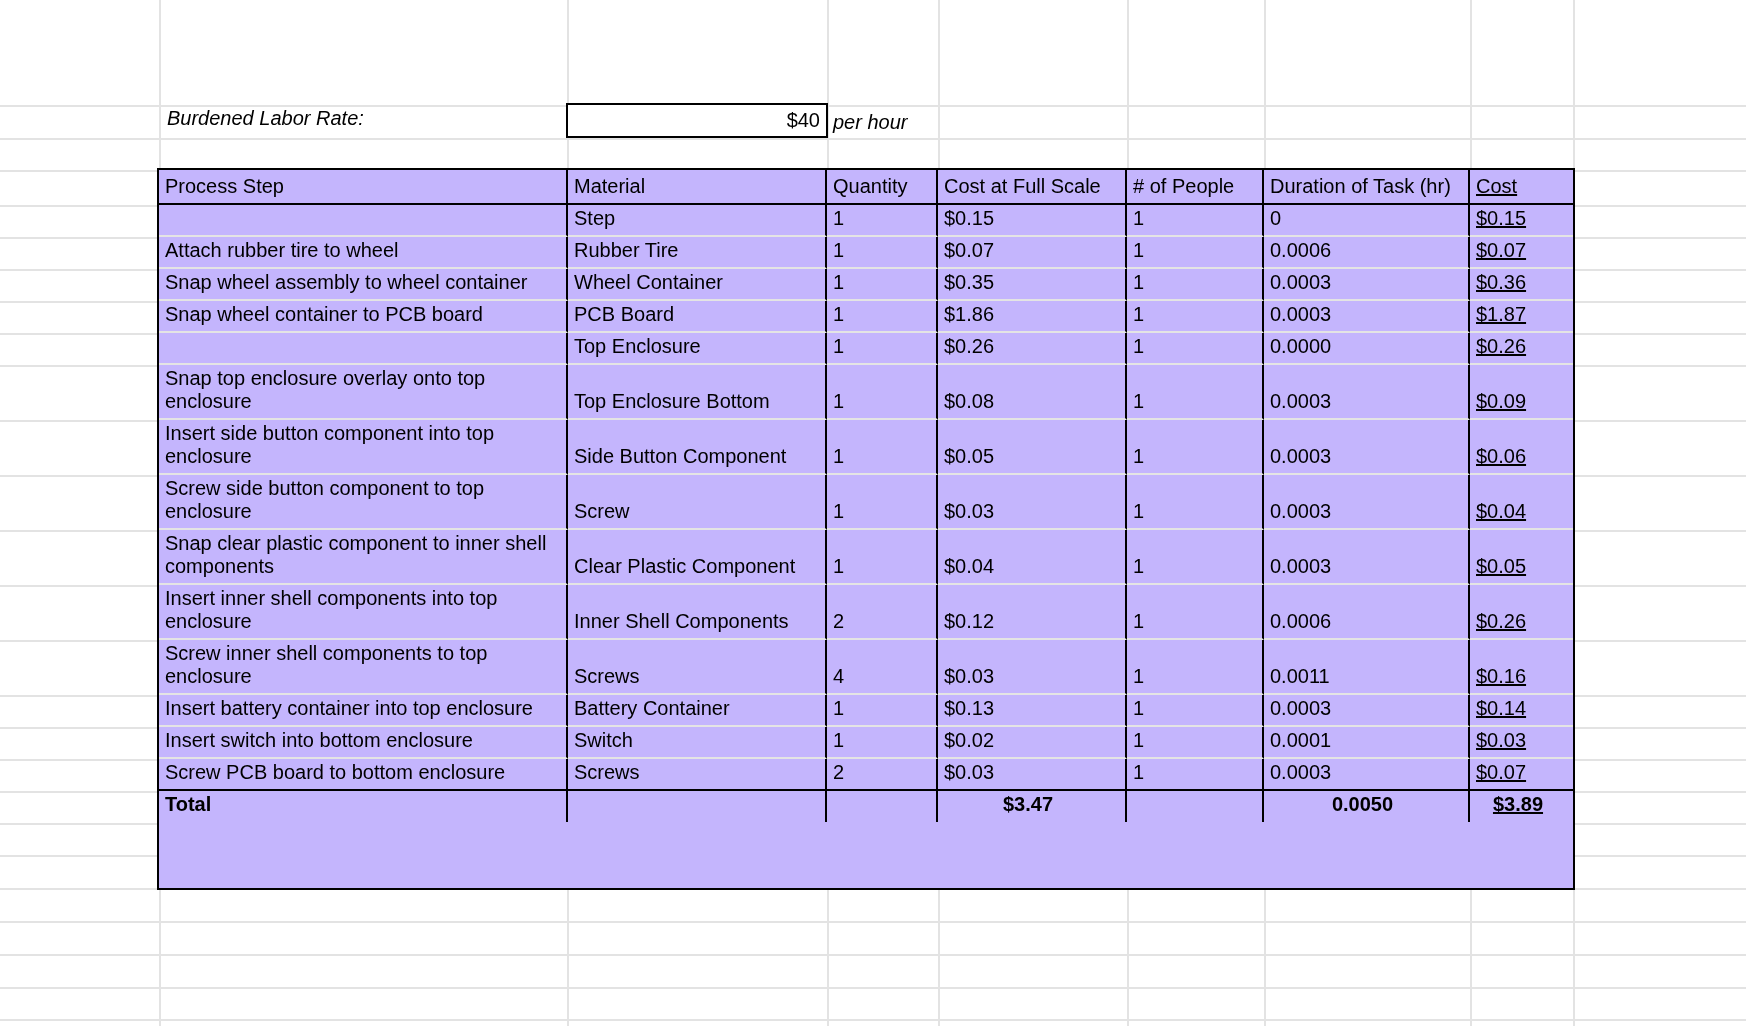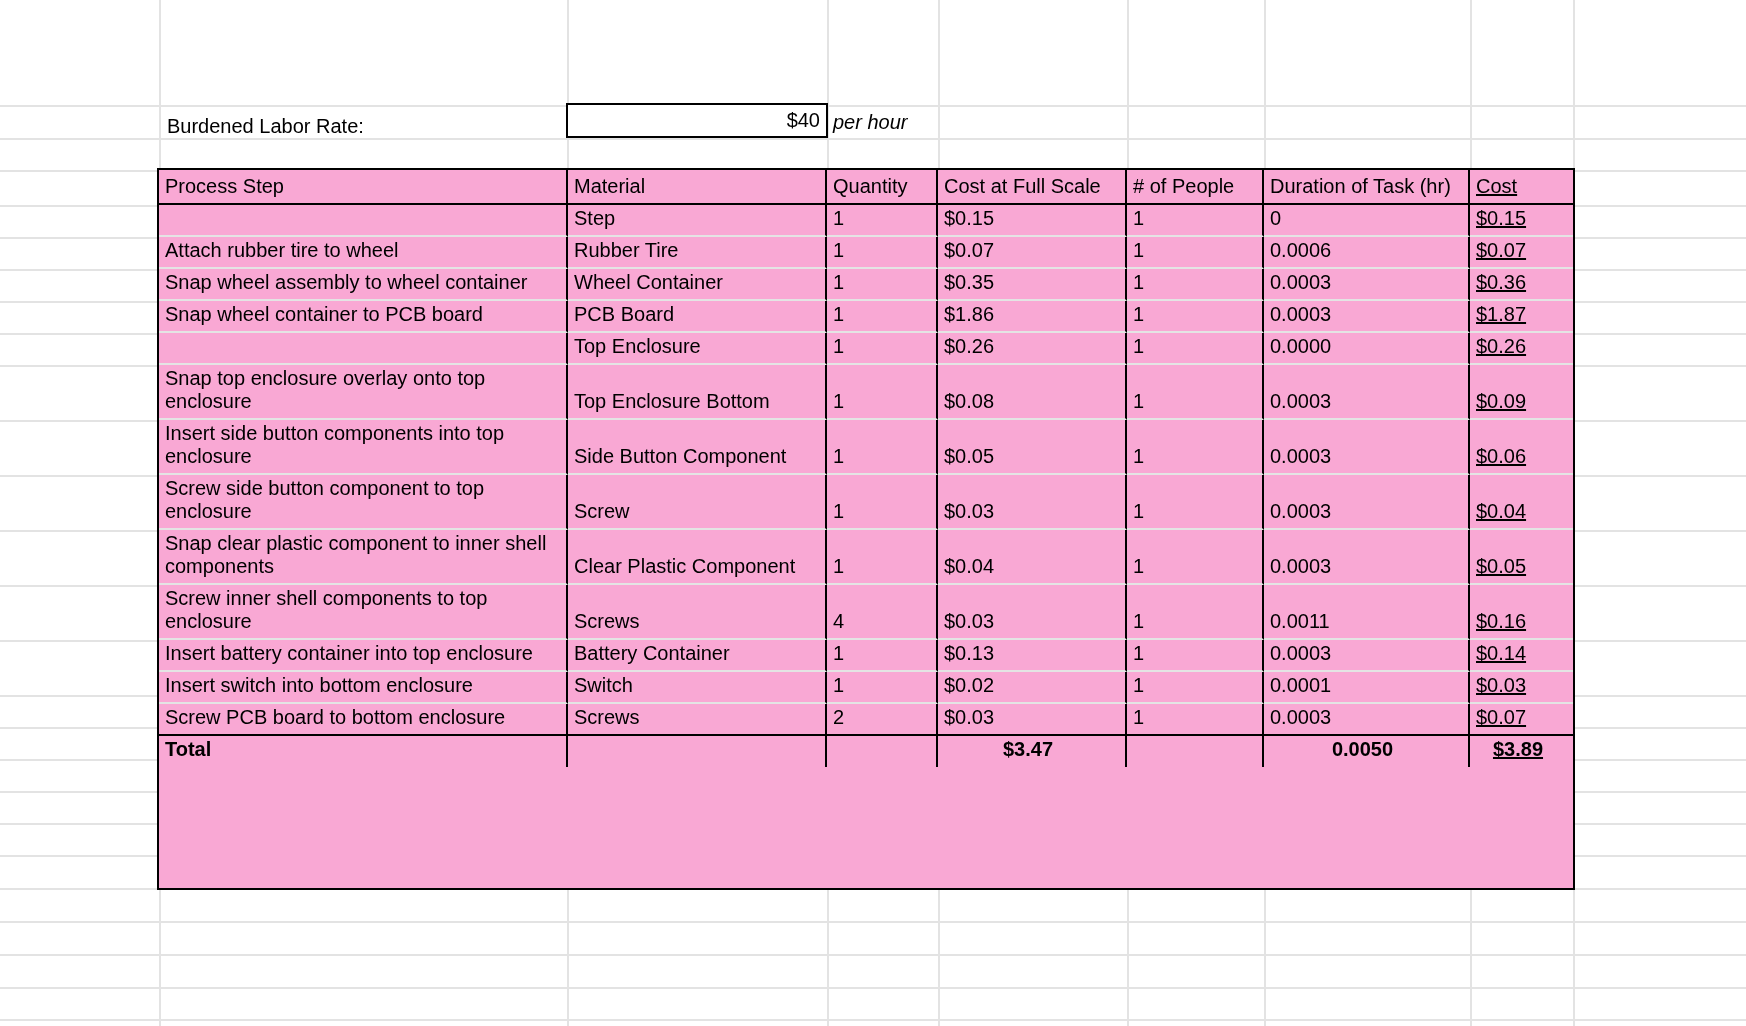--- a/index.html
+++ b/index.html
@@ -10,38 +10,38 @@
     font-size:20px; color:#000;
   }
   
   .gl { position:absolute; background:#e3e3e3; }
   .gl.v { width:2px; top:0; height:1026px; }
   .gl.h { height:2px; left:0; width:1746px; }
 
   
   .rate-label {
     position:absolute; left:159px; top:104px; width:400px; height:34px;
-    display:flex; align-items:flex-end; padding:0 0 0 8px; box-sizing:border-box;
+    display:flex; align-items:flex-end; padding:0 0 8px 8px; box-sizing:border-box;font-style:italic;
   }
   .rate-box {
     position:absolute; left:566px; top:103px; width:262px; height:35px;
     border:2px solid #000; background:#fff; box-sizing:border-box;
     display:flex; align-items:flex-end; justify-content:flex-end;
     padding:0 6px 4px 0;
   }
   .rate-unit {
     position:absolute; left:833px; top:104px; width:140px; height:34px;
     display:flex; align-items:flex-end; padding:0 0 4px 0; box-sizing:border-box;
     font-style:italic;
   }
 
   
   .table-wrap {
     position:absolute; left:157px; top:168px; width:1418px; height:722px;
-    border:2px solid #000; background:#f9a8d4; box-sizing:border-box;
+    border:2px solid #000; background:#c4b5fd; box-sizing:border-box;
   }
   table.cost {
     border-collapse:separate; border-spacing:0; table-layout:fixed;
     width:1414px;
   }
   table.cost th, table.cost td {
     box-sizing:border-box; overflow:hidden;
     border-right:2px solid #000;
     font-weight:normal; text-align:left;
   }
@@ -180,21 +180,21 @@
           <tr>
       <td>Snap top enclosure overlay onto top enclosure</td>
       <td>Top Enclosure Bottom</td>
       <td class="c-num">1</td>
       <td class="c-num">$0.08</td>
       <td class="c-num">1</td>
       <td class="c-num">0.0003</td>
       <td class="c-num">$0.09</td>
     </tr>
           <tr>
-      <td>Insert side button components into top enclosure</td>
+      <td>Insert side button component into top enclosure</td>
       <td>Side Button Component</td>
       <td class="c-num">1</td>
       <td class="c-num">$0.05</td>
       <td class="c-num">1</td>
       <td class="c-num">0.0003</td>
       <td class="c-num">$0.06</td>
     </tr>
           <tr>
       <td>Screw side button component to top enclosure</td>
       <td>Screw</td>
@@ -205,20 +205,29 @@
       <td class="c-num">$0.04</td>
     </tr>
           <tr>
       <td>Snap clear plastic component to inner shell components</td>
       <td>Clear Plastic Component</td>
       <td class="c-num">1</td>
       <td class="c-num">$0.04</td>
       <td class="c-num">1</td>
       <td class="c-num">0.0003</td>
       <td class="c-num">$0.05</td>
+    </tr>
+          <tr>
+      <td>Insert inner shell components into top enclosure</td>
+      <td>Inner Shell Components</td>
+      <td class="c-num">2</td>
+      <td class="c-num">$0.12</td>
+      <td class="c-num">1</td>
+      <td class="c-num">0.0006</td>
+      <td class="c-num">$0.26</td>
     </tr>
           <tr>
       <td>Screw inner shell components to top enclosure</td>
       <td>Screws</td>
       <td class="c-num">4</td>
       <td class="c-num">$0.03</td>
       <td class="c-num">1</td>
       <td class="c-num">0.0011</td>
       <td class="c-num">$0.16</td>
     </tr>

